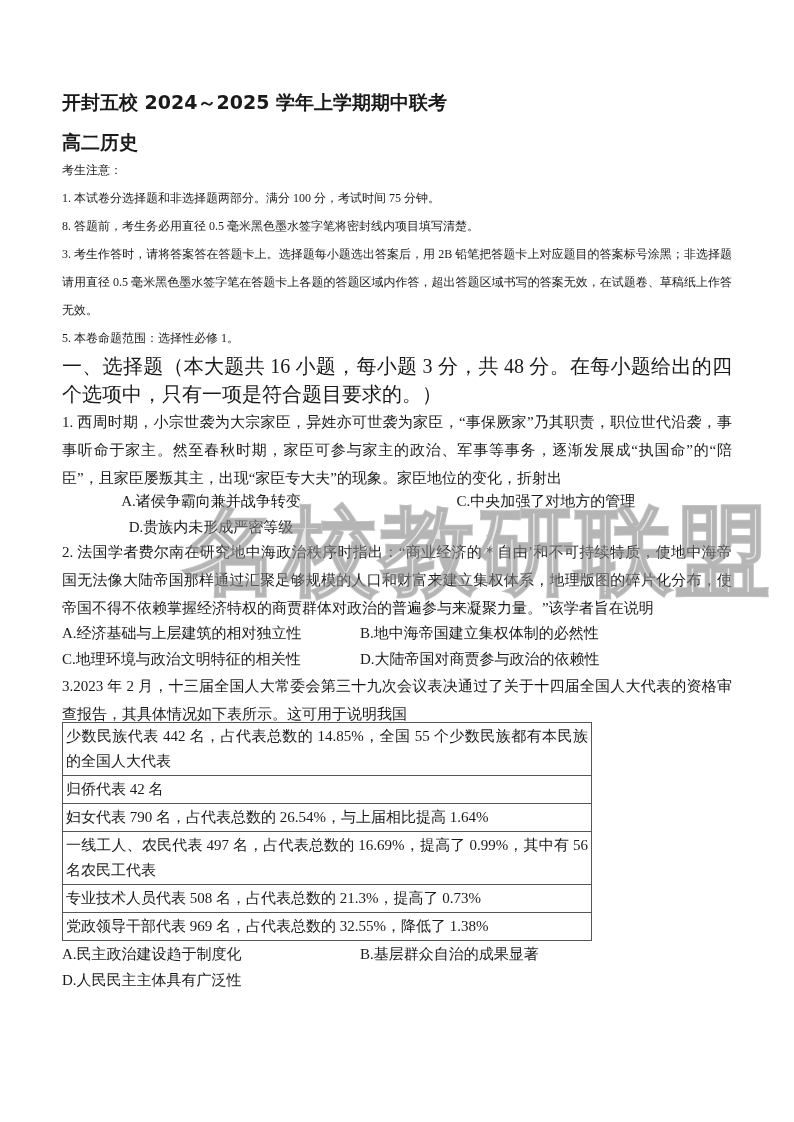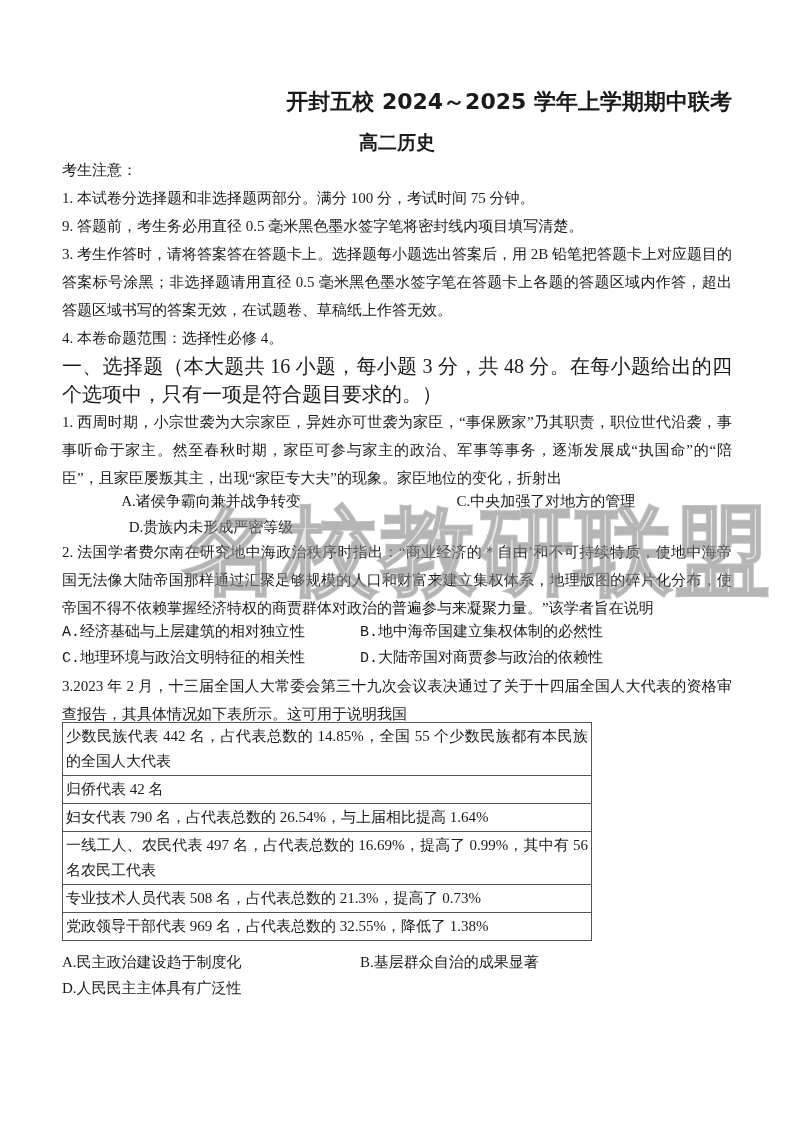--- a/index.html
+++ b/index.html
@@ -14,42 +14,42 @@
     overflow:hidden;
   }
   .content{
     position:absolute;
     left:62px;top:88px;
     width:670px;
     z-index:1;
   }
   .title{
     margin:0;
-    text-align:right;
+    text-align:left;
     font-family:"DejaVu Sans","Liberation Sans",sans-serif;
     font-weight:bold;
-    font-size:22px;
+    font-size:19px;
     line-height:28px;
   }
   .subtitle{
     margin:12px 0 0 0;
-    text-align:center;
+    text-align:left;
     font-family:"DejaVu Sans","Liberation Sans",sans-serif;
     font-weight:bold;
     font-size:19px;
     line-height:28px;
   }
   .notice-head{
     margin-top:20px;
     font-size:15px;
     line-height:28px;
   }
   .para{
     margin:0;
-    font-size:15px;
+    font-size:12px;
     line-height:28px;
     text-align:justify;
   }
   .section-head{
     margin:0;
     font-size:20px;
     line-height:28px;
     text-align:justify;
   }
   .stem{
@@ -58,22 +58,22 @@
     line-height:28px;
     text-align:justify;
   }
   .options{
     display:grid;
     grid-template-columns:298px auto;
     font-size:15px;
     line-height:26px;
   }
   .options.q1{margin-top:-4px;text-align:center;}
-  .options.q2{margin-top:-2px;font-family:Liberation Mono, monospace;}
-  .options.q3{margin-top:8px;}
+  .options.q2{margin-top:-2px;}
+  .options.q3{}
   .stem.q2{margin-top:-2px;}
   .rep-table{
     margin-top:-6px;
     width:530px;
     border-collapse:collapse;
     padding-left:23px;
   }
   .rep-table td{
     border:1px solid #555;
     font-size:15px;
@@ -103,23 +103,23 @@
 
   <div class="watermark">名校教研联盟</div>
 
   <div class="content">
 
     <h1 class="title">开封五校 2024～2025 学年上学期期中联考</h1>
     <h2 class="subtitle">高二历史</h2>
 
     <p class="notice-head para">考生注意：</p>
     <p class="para">1. 本试卷分选择题和非选择题两部分。满分 100 分，考试时间 75 分钟。</p>
-    <p class="para">9. 答题前，考生务必用直径 0.5 毫米黑色墨水签字笔将密封线内项目填写清楚。</p>
+    <p class="para">8. 答题前，考生务必用直径 0.5 毫米黑色墨水签字笔将密封线内项目填写清楚。</p>
     <p class="para">3. 考生作答时，请将答案答在答题卡上。选择题每小题选出答案后，用 2B 铅笔把答题卡上对应题目的答案标号涂黑；非选择题请用直径 0.5 毫米黑色墨水签字笔在答题卡上各题的答题区域内作答，超出答题区域书写的答案无效，在试题卷、草稿纸上作答无效。</p>
-    <p class="para">4. 本卷命题范围：选择性必修 4。</p>
+    <p class="para">5. 本卷命题范围：选择性必修 1。</p>
 
     <p class="section-head">一、选择题（本大题共 16 小题，每小题 3 分，共 48 分。在每小题给出的四个选项中，只有一项是符合题目要求的。）</p>
 
     <p class="stem">1. 西周时期，小宗世袭为大宗家臣，异姓亦可世袭为家臣，“事保厥家”乃其职责，职位世代沿袭，事事听命于家主。然至春秋时期，家臣可参与家主的政治、军事等事务，逐渐发展成“执国命”的“陪臣”，且家臣屡叛其主，出现“家臣专大夫”的现象。家臣地位的变化，折射出</p>
     <div class="options q1">
       <span>A.诸侯争霸向兼并战争转变</span>
       <span>C.中央加强了对地方的管理</span>
       <span>D.贵族内未形成严密等级</span>
     </div>
 

